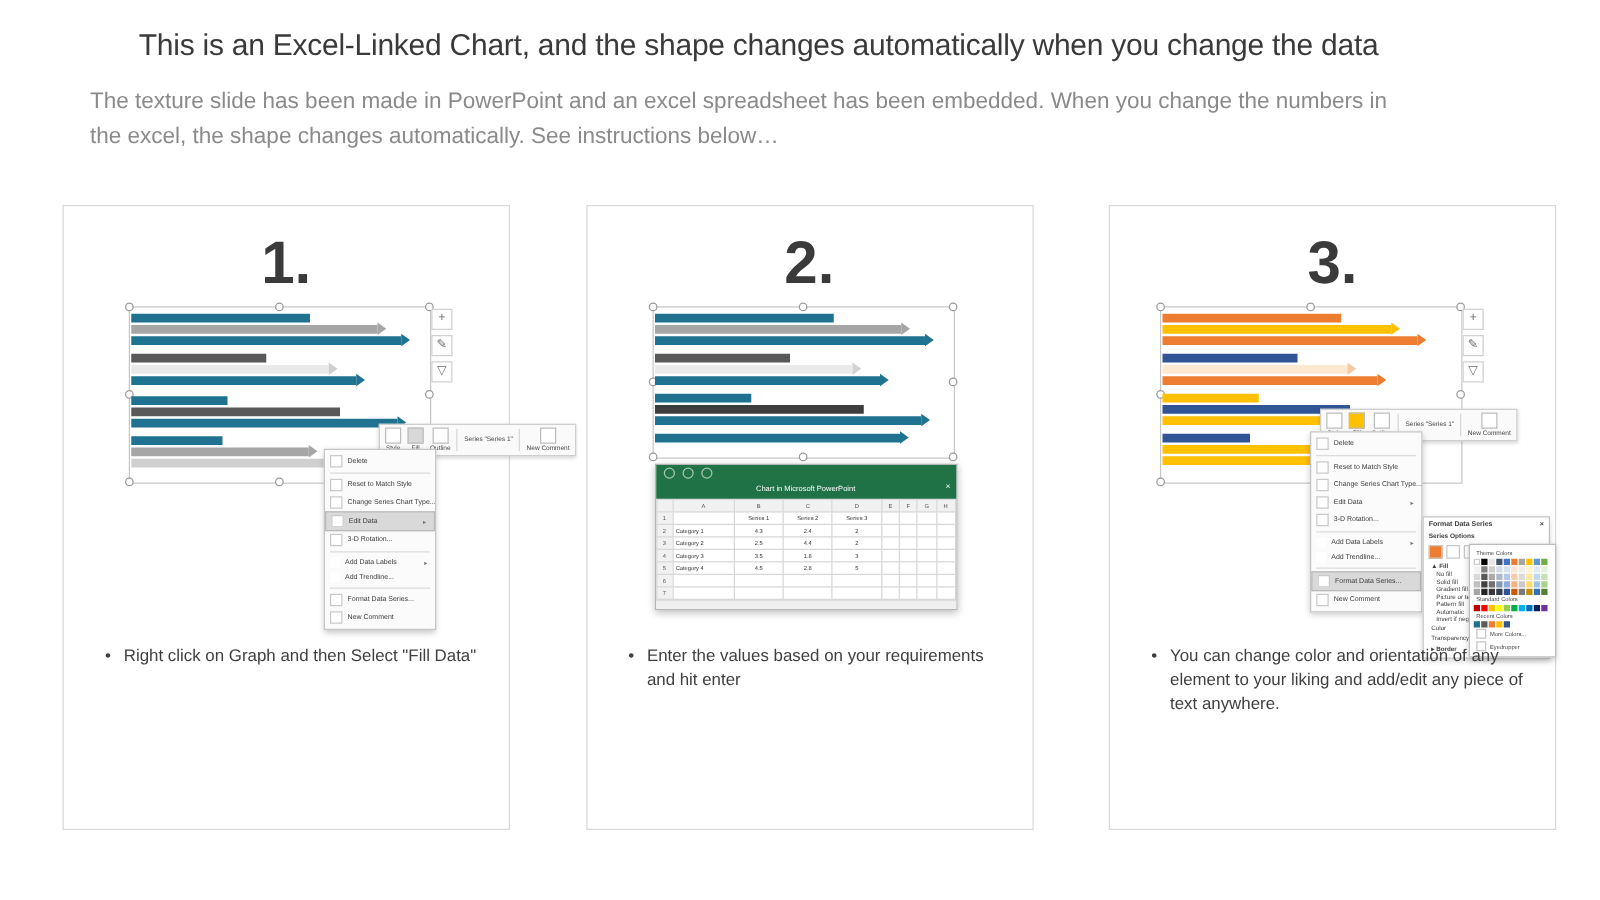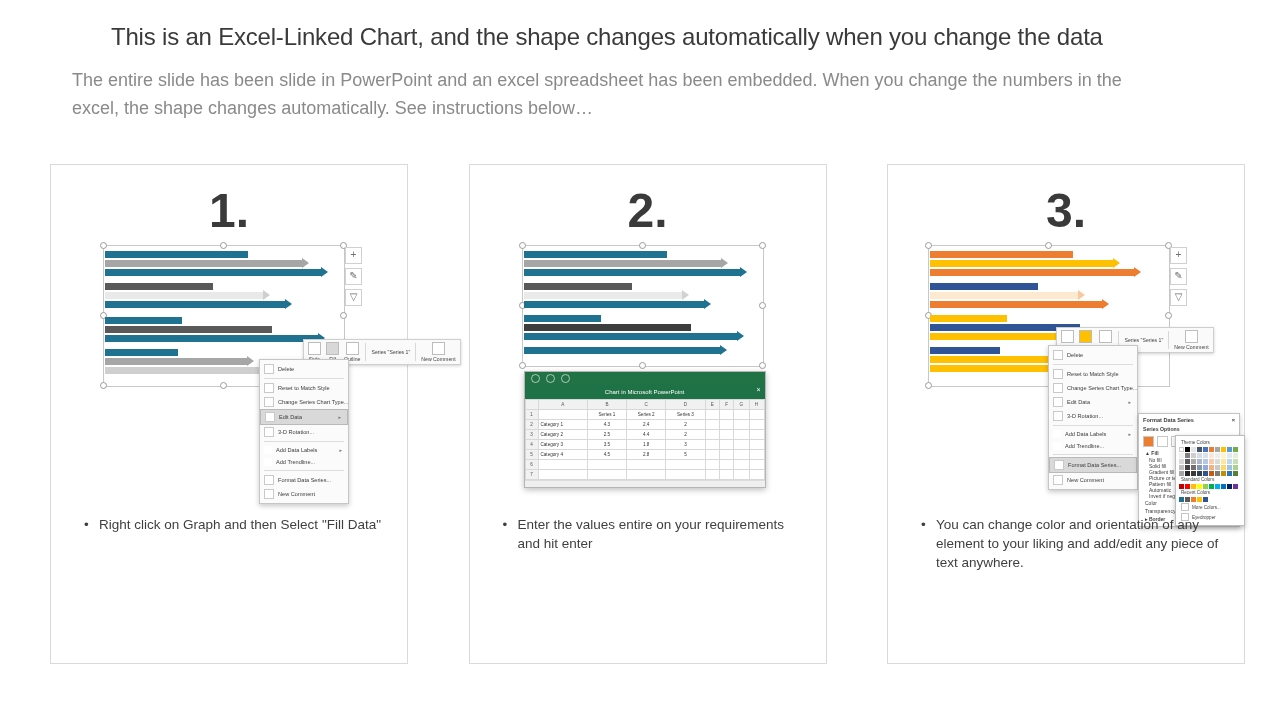--- a/index.html
+++ b/index.html
@@ -112,21 +112,21 @@
   .sw{width:5px;height:5px;}
   .clr-row{display:flex;align-items:center;gap:3px;padding:1px 2px;}
   .clr-row i{width:6px;height:6px;border:1px solid #c5c5c5;display:block;}
 </style>
 </head>
 <body>
 
 <div class="slide">
 
   <div class="title">This is an Excel-Linked Chart, and the shape changes automatically when you change the data</div>
-  <div class="subtitle">The entire slide has been slide in PowerPoint and an excel spreadsheet has been embedded. When you change the numbers in the excel, the shape changes automatically. See instructions below…</div>
+  <div class="subtitle">The texture slide has been made in PowerPoint and an excel spreadsheet has been embedded. When you change the numbers in the excel, the shape changes automatically. See instructions below…</div>
 
   <div class="cards">
 
     <div class="card">
       <div class="card-num">1.</div>
 
       <div class="figure">
 
         <div class="sel-frame" style="left:52px;top:10px;width:240px;height:140px;"></div>
         <div class="handle" style="left:49px;top:7px;"></div>
@@ -365,21 +365,21 @@
               </tr>
             </tbody>
               </table>
           </div>
           <div class="xl-scroll"></div>
         </div>
       </div>
 
       <div class="bullets">
         <ul>
-          <li>Enter the values entire on your requirements and hit enter</li>
+          <li>Enter the values based on your requirements and hit enter</li>
         </ul>
       </div>
     </div>
 
     <div class="card">
       <div class="card-num">3.</div>
 
       <div class="figure">
         <div class="sel-frame" style="left:40px;top:10px;width:240px;height:140px;"></div>
         <div class="handle" style="left:37px;top:7px;"></div>

